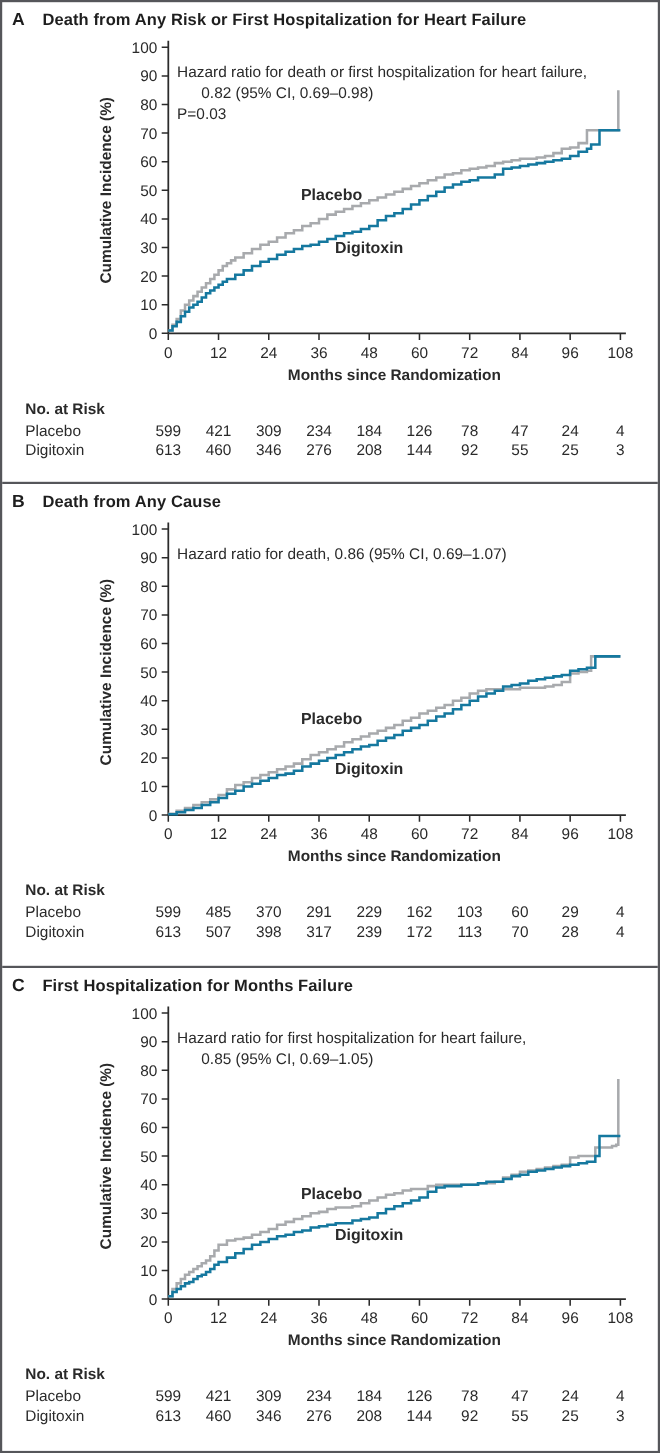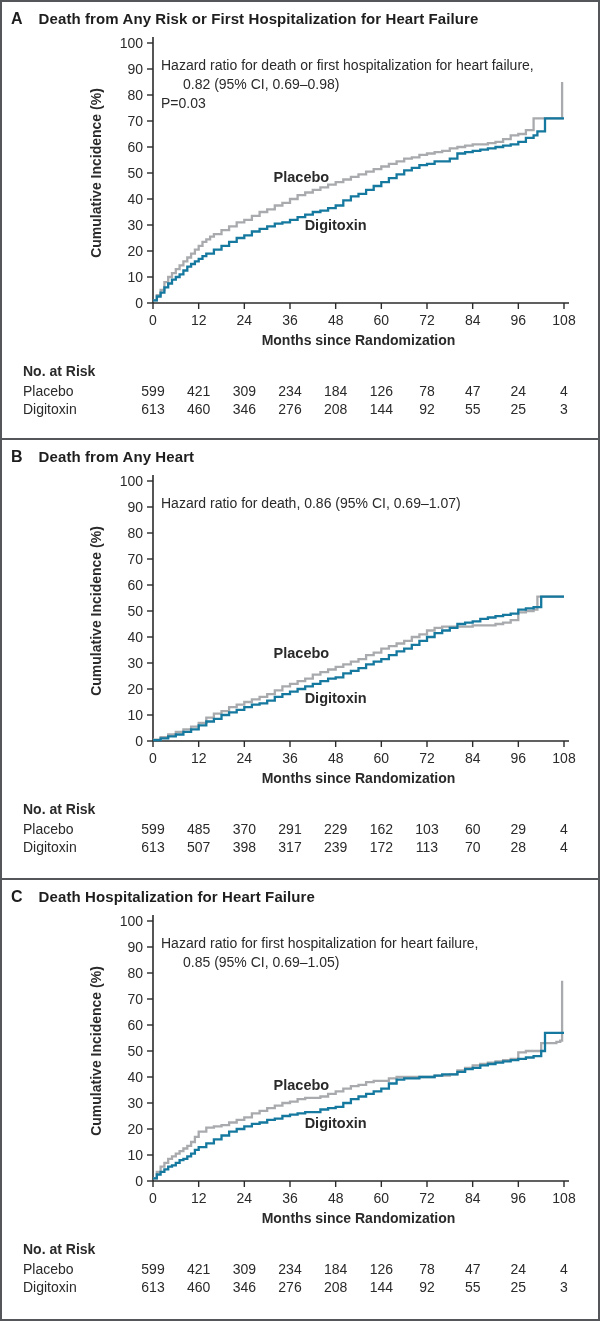--- a/index.html
+++ b/index.html
@@ -110,21 +110,21 @@
           <text x="463.6666666666667" y="384" text-anchor="middle">55</text>
           <text x="509.3333333333333" y="384" text-anchor="middle">25</text>
           <text x="555" y="384" text-anchor="middle">3</text>
         </g>
       </svg>
   </section>
 
   <section class="panel panel-b">
     <header class="panel-title">
       <span class="panel-letter">B</span>
-      <span class="panel-title-text">Death from Any Heart</span>
+      <span class="panel-title-text">Death from Any Cause</span>
     </header>
     <svg class="chart" width="582" height="398" viewBox="0 0 582 398">
         <g stroke="#2b2b2b" stroke-width="1.6">
           <line x1="144" y1="7" x2="144" y2="273"></line>
           <line x1="144" y1="273" x2="560" y2="273"></line>
         </g>
         <g font-size="14">
           <line x1="138" y1="273" x2="144" y2="273" stroke="#2b2b2b" stroke-width="1.4"></line>
           <text x="134" y="278" text-anchor="end">0</text>
           <line x1="138" y1="247" x2="144" y2="247" stroke="#2b2b2b" stroke-width="1.4"></line>
@@ -203,21 +203,21 @@
           <text x="463.6666666666667" y="384" text-anchor="middle">70</text>
           <text x="509.3333333333333" y="384" text-anchor="middle">28</text>
           <text x="555" y="384" text-anchor="middle">4</text>
         </g>
       </svg>
   </section>
 
   <section class="panel panel-c">
     <header class="panel-title">
       <span class="panel-letter">C</span>
-      <span class="panel-title-text">Death Hospitalization for Heart Failure</span>
+      <span class="panel-title-text">First Hospitalization for Months Failure</span>
     </header>
     <svg class="chart" width="582" height="398" viewBox="0 0 582 398">
         <g stroke="#2b2b2b" stroke-width="1.6">
           <line x1="144" y1="7" x2="144" y2="273"></line>
           <line x1="144" y1="273" x2="560" y2="273"></line>
         </g>
         <g font-size="14">
           <line x1="138" y1="273" x2="144" y2="273" stroke="#2b2b2b" stroke-width="1.4"></line>
           <text x="134" y="278" text-anchor="end">0</text>
           <line x1="138" y1="247" x2="144" y2="247" stroke="#2b2b2b" stroke-width="1.4"></line>

